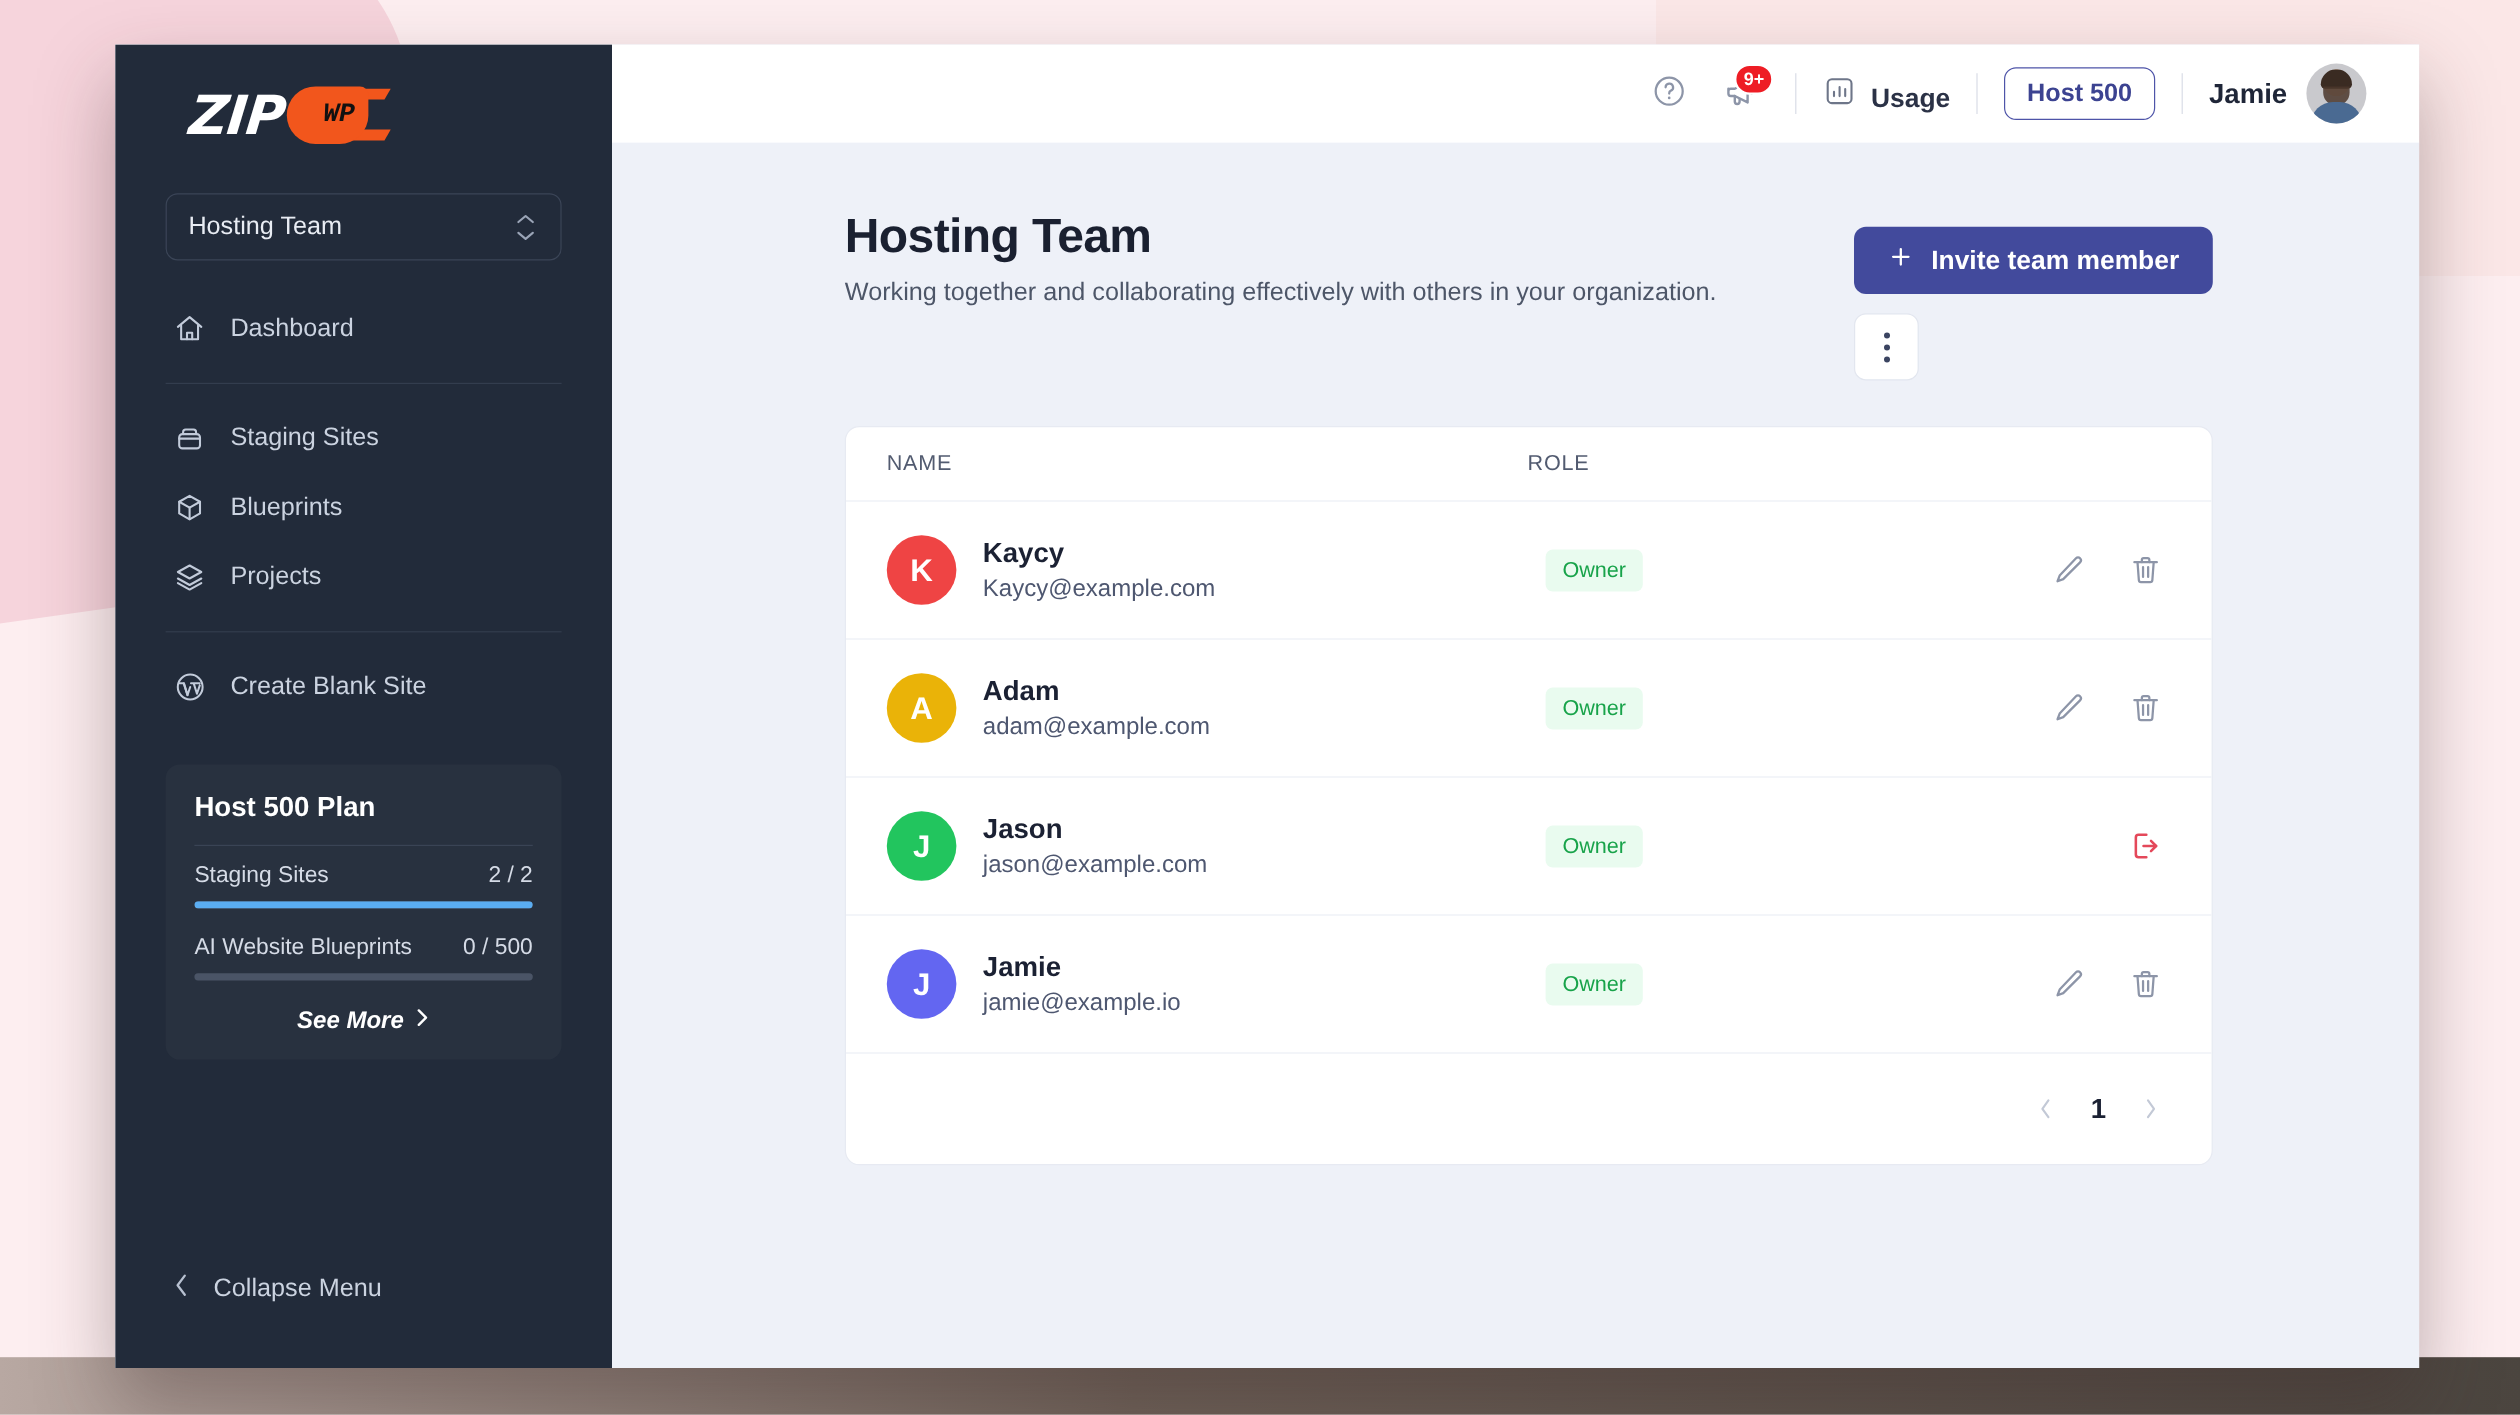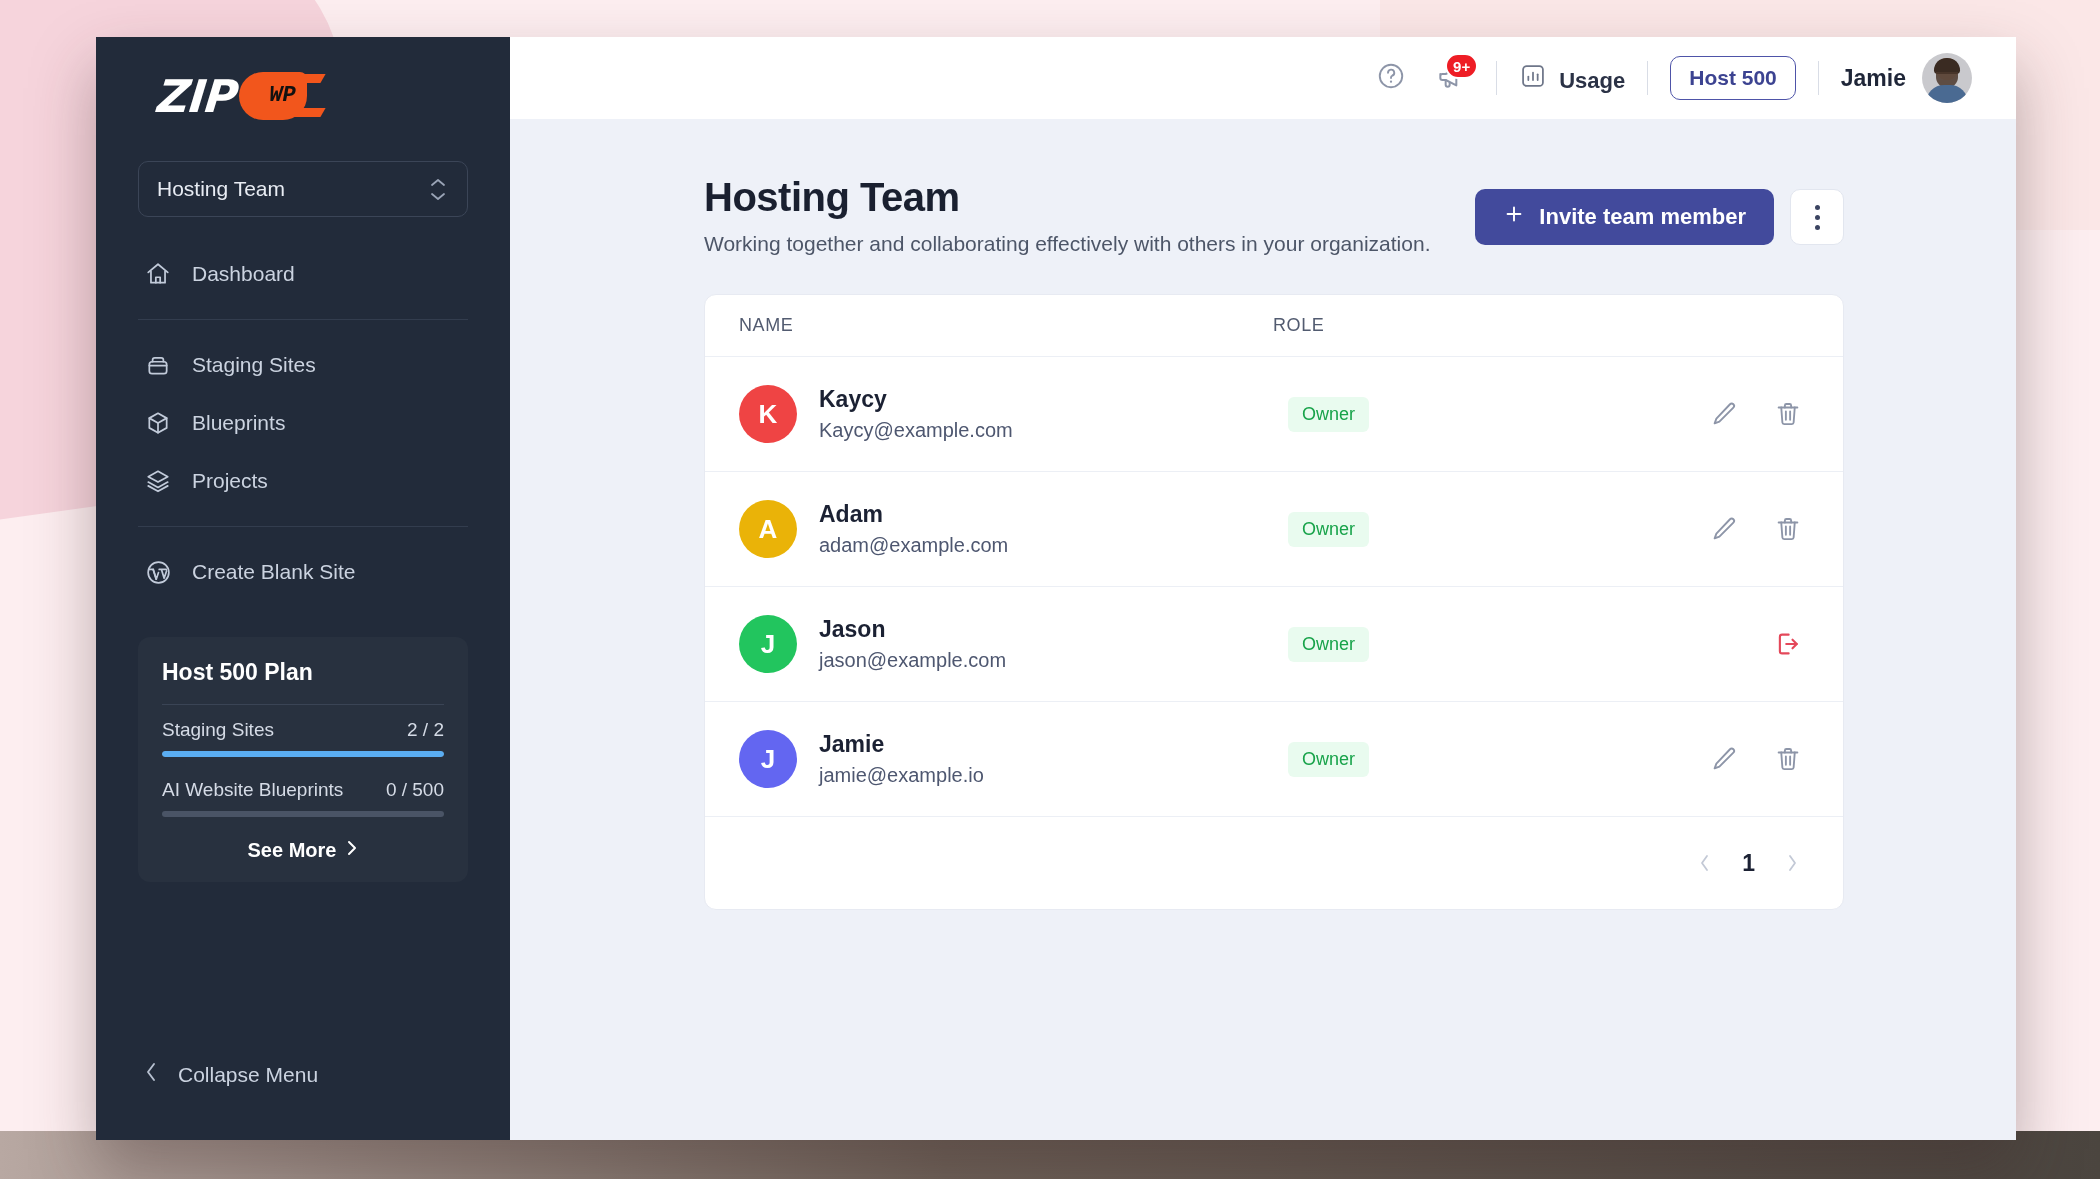--- a/index.html
+++ b/index.html
@@ -160,21 +160,21 @@
   .plan-rule { height: 1px; background: #3a4455; margin: 18px 0 14px 0; }
   .meter-row {
     display: flex; justify-content: space-between; align-items: baseline;
     color: #d5dbe6; font-size: 19px; margin-bottom: 10px;
   }
   .meter-track { height: 6px; border-radius: 3px; background: #4a5466; overflow: hidden; margin-bottom: 22px; }
   .meter-fill { height: 100%; border-radius: 3px; }
   .see-more {
     display: flex; align-items: center; justify-content: center;
     gap: 10px; color: #ffffff; font-size: 20px; font-weight: 700;
-    margin-top: 6px; cursor: pointer;
+    margin-top: 6px; cursor: pointer; font-style: italic;
   }
 
   .collapse-row {
     margin-top: auto;
     display: flex; align-items: center; gap: 20px;
     color: #cbd3e0; font-size: 21px;
     padding: 0 42px 52px 48px;
     cursor: pointer;
   }
 
@@ -248,21 +248,21 @@
     overflow: hidden;
   }
   .content-inner { width: 1140px; margin-left: 194px; }
 
   .page-head {
     display: flex; align-items: flex-start; justify-content: space-between;
     margin-bottom: 38px;
   }
   .page-title { font-size: 40px; font-weight: 700; color: #1a2030; letter-spacing: -.5px; }
   .page-sub { font-size: 21px; color: #4d5668; margin-top: 12px; }
-  .head-actions { display: flex; align-items: flex-start; gap: 16px; padding-top: 14px; }
+  .head-actions { display: flex; align-items: flex-start; gap: 16px; padding-top: 14px; flex-direction: column; }
   .btn-primary {
     background: #424a9c;
     color: #fff;
     border: none;
     border-radius: 10px;
     height: 56px;
     padding: 0 28px;
     font-size: 22px;
     font-weight: 700;
     display: flex; align-items: center; gap: 14px;

